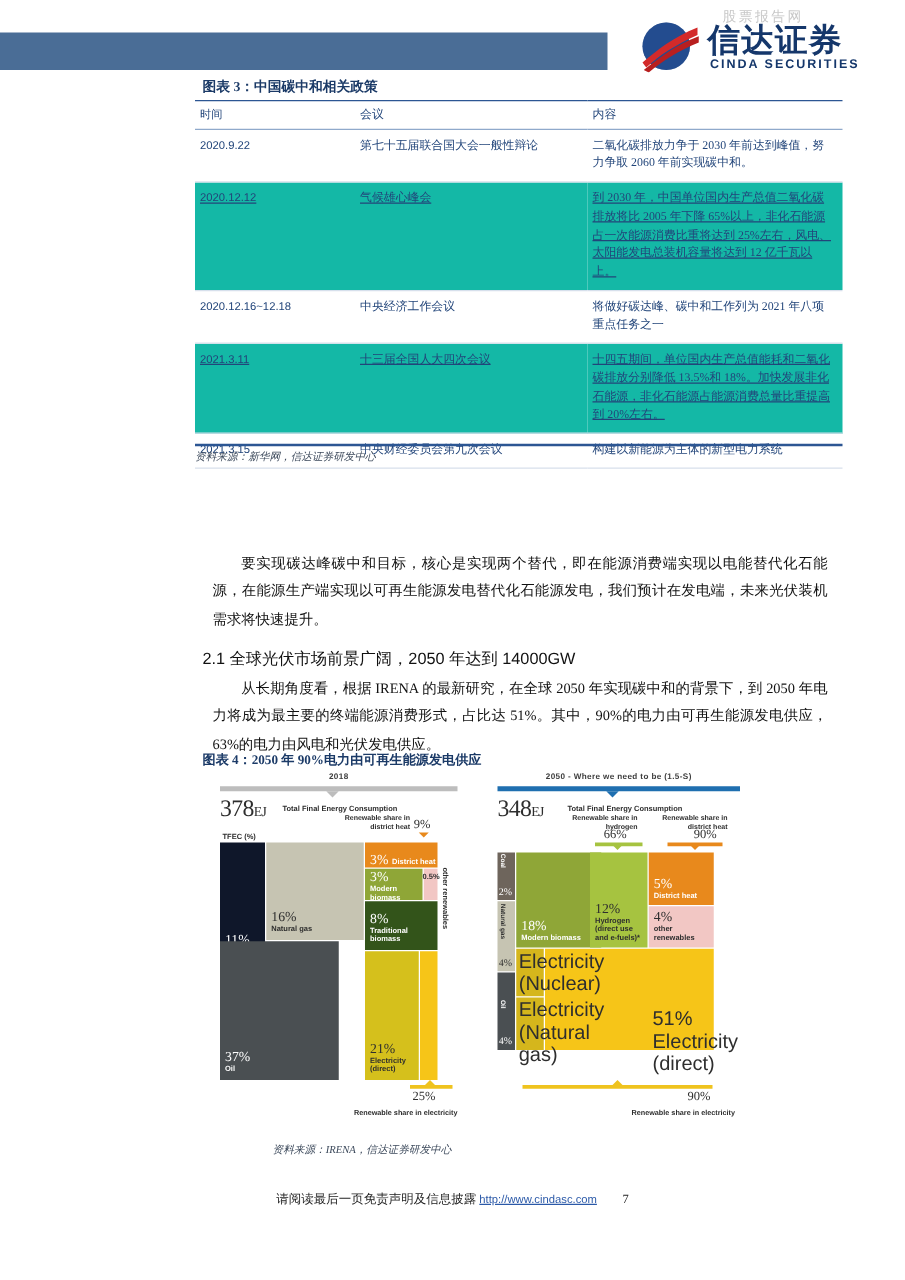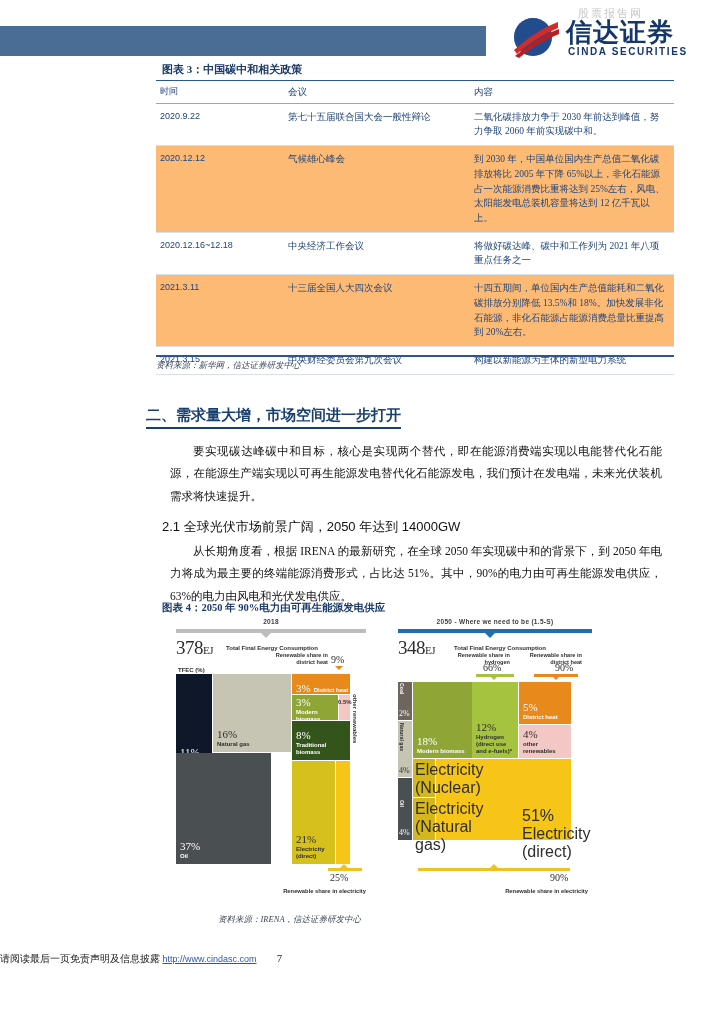--- a/index.html
+++ b/index.html
@@ -24,42 +24,42 @@
   
   .ex3-title{position:absolute;left:162px;top:62px;font-family:"Liberation Serif",serif;
       font-weight:bold;font-size:11px;color:#1b3a67;}
   .tbl{position:absolute;left:156px;top:80px;width:518px;
        border-collapse:collapse;font-family:"Liberation Serif",serif;font-size:9.5px;
        color:#22457a;}
   .tbl td,.tbl th{vertical-align:top;padding:6px 6px 6px 4px;line-height:1.55;text-align:left;}
   .tbl thead th{font-weight:normal;border-top:1.6px solid #2c5693;border-bottom:.8px solid #8fa9cb;
        padding-top:4px;padding-bottom:3px;color:#22457a;}
   .tbl tbody tr{border-bottom:.7px solid #d7e0ec;}
-  .tbl tbody tr.alt{background:#fdba74;}
+  .tbl tbody tr.alt{background:#14b8a6;text-decoration:underline;}
   .tbl .c-time{width:118px;font-family:"Liberation Sans",sans-serif;font-size:9px;margin-left:28px;}
   .tbl .c-meet{width:176px;}
   .tbl .c-cont{width:auto;}
   .tbl-bot{position:absolute;left:156px;width:518px;height:1.6px;background:#2c5693;}
   .src3{position:absolute;left:156px;font-family:"Liberation Serif",serif;font-style:italic;
       font-size:8.5px;color:#3d4a5c;}
 
   
   .h2{position:absolute;left:146px;font-family:"Liberation Sans",sans-serif;font-weight:bold;
       font-size:15px;color:#18406f;border-bottom:2px solid #18406f;padding-bottom:2px;}
   .para{position:absolute;font-family:"Liberation Serif",serif;font-size:11.5px;
       line-height:1.95;color:#111;text-align:justify;}
   .h3{position:absolute;left:162px;font-family:"Liberation Sans",sans-serif;
       font-size:13px;color:#111;font-weight:normal;}
   .ex4-title{position:absolute;left:162px;font-family:"Liberation Serif",serif;
       font-weight:bold;font-size:10.5px;color:#1b3a67;}
   .src4{position:absolute;left:190px;font-family:"Liberation Serif",serif;font-style:italic;
       font-size:8.5px;color:#3d4a5c;margin-left:28px;}
 
   
-  .foot{position:absolute;left:0;top:952px;width:724px;text-align:left;
+  .foot{position:absolute;left:0;top:952px;width:724px;text-align:center;
         font-family:"Liberation Serif",serif;font-size:10px;color:#1c1c1c;}
   .foot a{color:#2b59a8;text-decoration:underline;font-family:"Liberation Sans",sans-serif;font-size:9px;}
   .foot .pg{margin-left:18px;}
 
   
   .fig{position:absolute;left:176px;top:618px;width:416px;height:292px;
        font-family:"Liberation Sans",sans-serif;}
   .panel{position:absolute;top:0;height:292px;}
   .p-left{left:0;width:190px;}
   .p-right{left:222px;width:194px;}
@@ -143,21 +143,20 @@
       <tr>
         <td class="c-time">2021.3.15</td>
         <td class="c-meet">中央财经委员会第九次会议</td>
         <td class="c-cont">构建以新能源为主体的新型电力系统</td>
       </tr>
     </tbody>
   </table>
   <div class="tbl-bot" style="top:355px"></div>
   <div class="src3" style="top:360px">资料来源：新华网，信达证券研发中心</div>
 
-  <div class="h2" style="top:406px">二、需求量大增，市场空间进一步打开</div>
   <div class="para" style="left:170px;top:440px;width:492px;text-indent:23px">要实现碳达峰碳中和目标，核心是实现两个替代，即在能源消费端实现以电能替代化石能源，在能源生产端实现以可再生能源发电替代化石能源发电，我们预计在发电端，未来光伏装机需求将快速提升。</div>
   <div class="h3" style="top:518px">2.1 全球光伏市场前景广阔，2050 年达到 14000GW</div>
   <div class="para" style="left:170px;top:540px;width:492px;text-indent:23px">从长期角度看，根据 IRENA 的最新研究，在全球 2050 年实现碳中和的背景下，到 2050 年电力将成为最主要的终端能源消费形式，占比达 51%。其中，90%的电力由可再生能源发电供应，63%的电力由风电和光伏发电供应。</div>
 
   <div class="ex4-title" style="top:601px">图表 4：2050 年 90%电力由可再生能源发电供应</div>
 
   <div class="fig">
 
     <div class="panel p-left">
       <div class="cap-year">2018</div>

